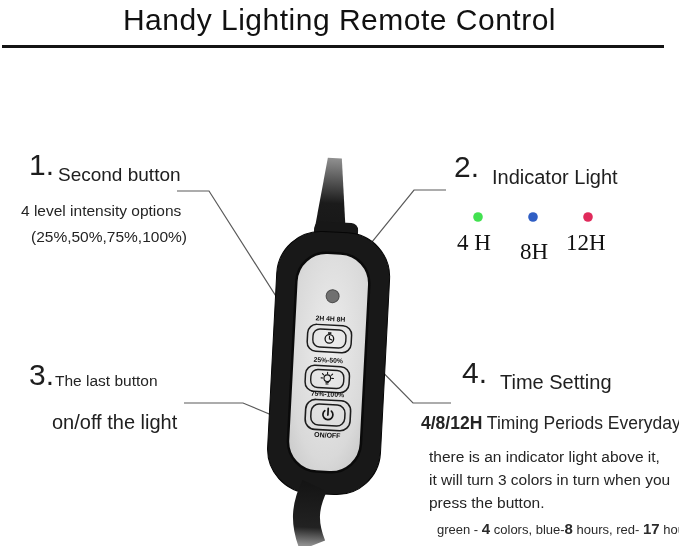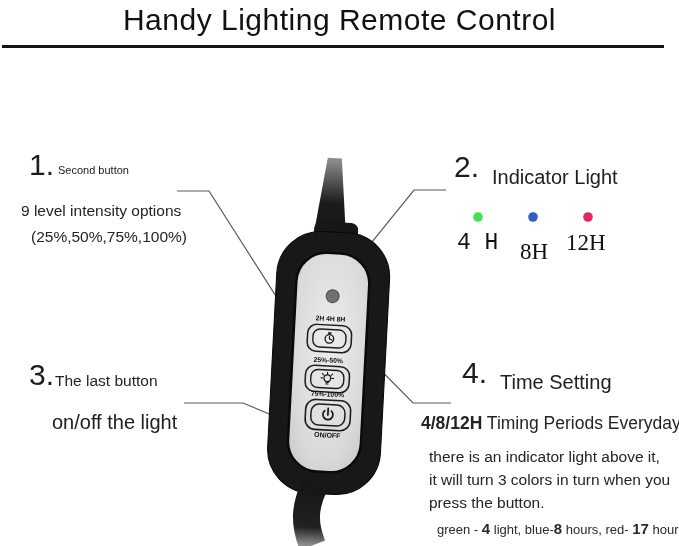--- a/index.html
+++ b/index.html
@@ -3,21 +3,21 @@
 <meta charset="utf-8">
 <style>
   html,body{margin:0;padding:0;background:#fff;}
   .canvas{position:relative;width:679px;height:546px;background:#ffffff;overflow:hidden;
           font-family:"Liberation Sans",sans-serif;color:#1c1c1c;}
   .abs{position:absolute;white-space:nowrap;}
   .title{left:0;right:0;top:3px;text-align:center;font-size:30px;font-weight:400;
          letter-spacing:.5px;color:#111;}
   .divider{left:2px;top:45px;width:662px;height:3px;background:#141414;}
   .num{font-size:30px;font-weight:300;color:#1d1d1d;}
-  .lbl{font-size:11px;color:#202020;}
+  .lbl{font-size:19px;color:#202020;}
   .lbl16{font-size:20px;color:#202020;}
   .lbl17{font-size:17.5px;color:#242424;}
   .serif{font-family:"Liberation Serif",serif;font-size:23px;color:#111;}
   .bold{font-weight:700;}
   .body-line{font-size:15.5px;color:#242424;}
   .footer{font-size:13px;color:#2a2a2a;}
   .ft-bold{font-weight:700;font-size:15px;}
   svg.scene{position:absolute;left:0;top:0;z-index:1;}
   .txt{z-index:2;}
   .dotstrip{z-index:2;}
@@ -94,43 +94,43 @@
 
       <path d="M321 486 C 312 508, 312 524, 322 546" stroke="url(#cableBot)" stroke-width="27" fill="none"></path>
     </g>
   </svg>
 
   <div class="abs title txt">Handy Lighting Remote Control</div>
   <div class="abs divider txt"></div>
 
   <div class="abs num txt" style="left:29px;top:148px;">1.</div>
   <div class="abs lbl txt" style="left:58px;top:164px;">Second button</div>
-  <div class="abs body-line txt" style="left:21px;top:202px;">9 level intensity options</div>
+  <div class="abs body-line txt" style="left:21px;top:202px;">4 level intensity options</div>
   <div class="abs body-line txt" style="left:31px;top:228px;">(25%,50%,75%,100%)</div>
 
   <div class="abs num txt" style="left:454px;top:150px;">2.</div>
   <div class="abs lbl16 txt" style="left:492px;top:166px;">Indicator Light</div>
   <svg class="abs dotstrip" style="left:450px;top:209px;" width="160" height="16">
     <circle cx="28" cy="8" r="4.8" fill="#42e150"></circle>
     <circle cx="83" cy="8" r="4.8" fill="#2f5ec4"></circle>
     <circle cx="138" cy="8" r="4.8" fill="#e02a5b"></circle>
   </svg>
-  <div class="abs serif txt" style="left:457px;top:230px;font-family:Liberation Mono, monospace;">4 H</div>
+  <div class="abs serif txt" style="left:457px;top:230px;">4 H</div>
   <div class="abs serif txt" style="left:520px;top:239px;">8H</div>
   <div class="abs serif txt" style="left:566px;top:230px;">12H</div>
 
   <div class="abs num txt" style="left:29px;top:358px;">3.</div>
   <div class="abs lbl16 txt" style="left:52px;top:411px;">on/off the light</div>
   <div class="abs body-line txt" style="left:55px;top:372px;">The last button</div>
 
   <div class="abs num txt" style="left:462px;top:356px;">4.</div>
   <div class="abs lbl16 txt" style="left:500px;top:371px;">Time Setting</div>
   <div class="abs lbl17 txt" style="left:421px;top:413px;">
     <span class="bold">4/8/12H</span><span> Timing Periods Everyday</span>
   </div>
   <div class="abs body-line txt" style="left:429px;top:448px;">there is an indicator light above it,</div>
   <div class="abs body-line txt" style="left:429px;top:471px;">it will turn 3 colors in turn when you</div>
   <div class="abs body-line txt" style="left:429px;top:494px;">press the button.</div>
   <div class="abs footer txt" style="left:437px;top:520px;">
-    <span>green - </span><span class="ft-bold">4</span><span> light, blue-</span><span class="ft-bold">8</span><span> hours, red- </span><span class="ft-bold">17</span><span> hours.</span>
+    <span>green - </span><span class="ft-bold">4</span><span> colors, blue-</span><span class="ft-bold">8</span><span> hours, red- </span><span class="ft-bold">17</span><span> hours.</span>
   </div>
 
 </div>
 
 </body></html>

